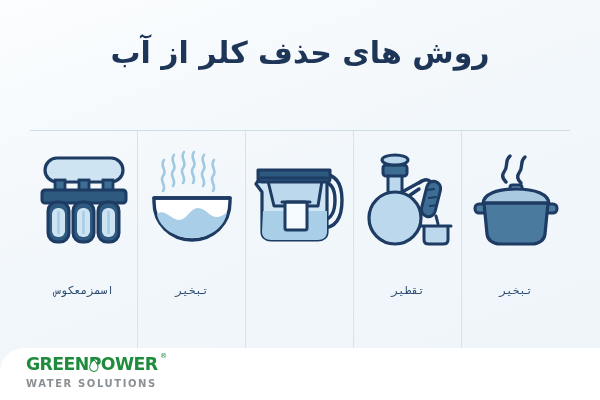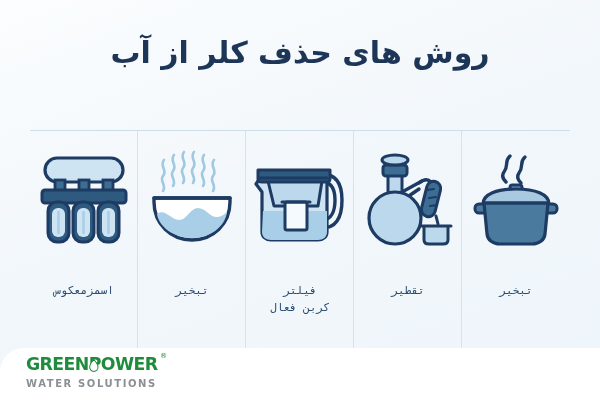--- a/index.html
+++ b/index.html
@@ -236,24 +236,20 @@
 
           <path d="M16 33 L70 33 L66 58 L22 58 Z" fill="#bcd8ec" stroke="#1d3b63" stroke-width="3" stroke-linejoin="round"></path>
 
           <path d="M6 22 L78 22 L78 31 C78 33, 76 34, 74 34 L10 34 C8 34, 6 33, 6 31 Z" fill="#2e5a80" stroke="#1d3b63" stroke-width="3" stroke-linejoin="round"></path>
 
           <rect x="33" y="54" width="22" height="28" rx="2" fill="#f4fafd" stroke="#1d3b63" stroke-width="3"></rect>
           <line x1="30" y1="54" x2="58" y2="54" stroke="#1d3b63" stroke-width="3" stroke-linecap="round"></line>
 
           <path d="M8 30 L75 30" stroke="#1d3b63" stroke-width="3.2" stroke-linecap="round"></path>
         </svg>
-      </div>
-      <div class="label">
-        <span>فیلتر</span>
-        <span>کربن فعال</span>
       </div>
     </div>
 
     <div class="cell">
       <div class="icon-box">
         <svg width="88" height="100" viewBox="0 0 88 100">
           <g fill="none" stroke="#9fc8e2" stroke-width="2.6" stroke-linecap="round">
             <path d="M16 12 C11 18, 20 22, 15 28 C11 33, 19 37, 15 43"></path>
             <path d="M26 7  C21 13, 30 17, 25 23 C21 28, 29 32, 25 38"></path>
             <path d="M36 4  C31 10, 40 14, 35 20 C31 25, 39 29, 35 35"></path>

